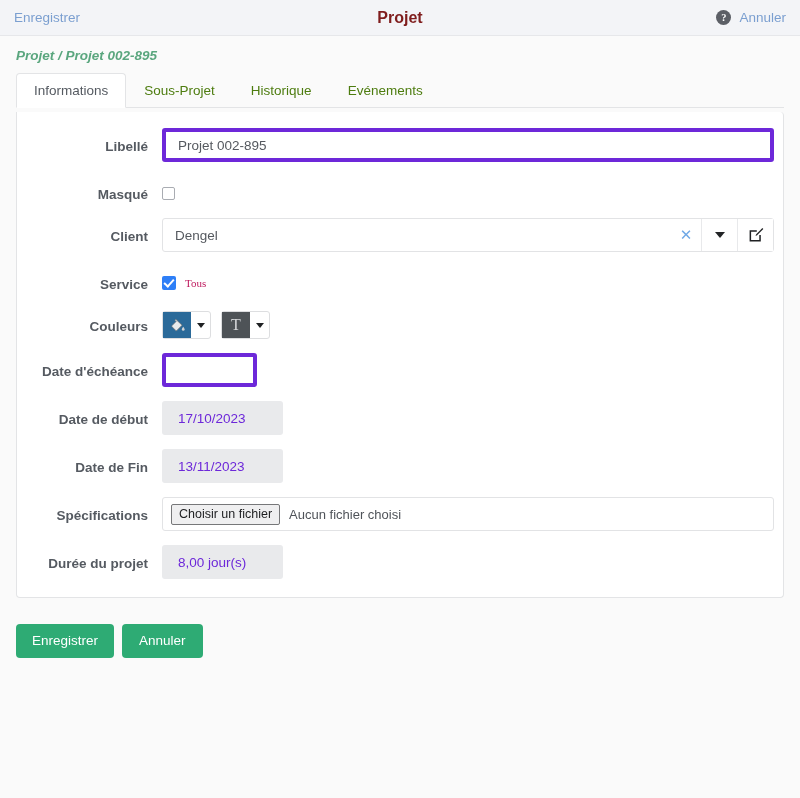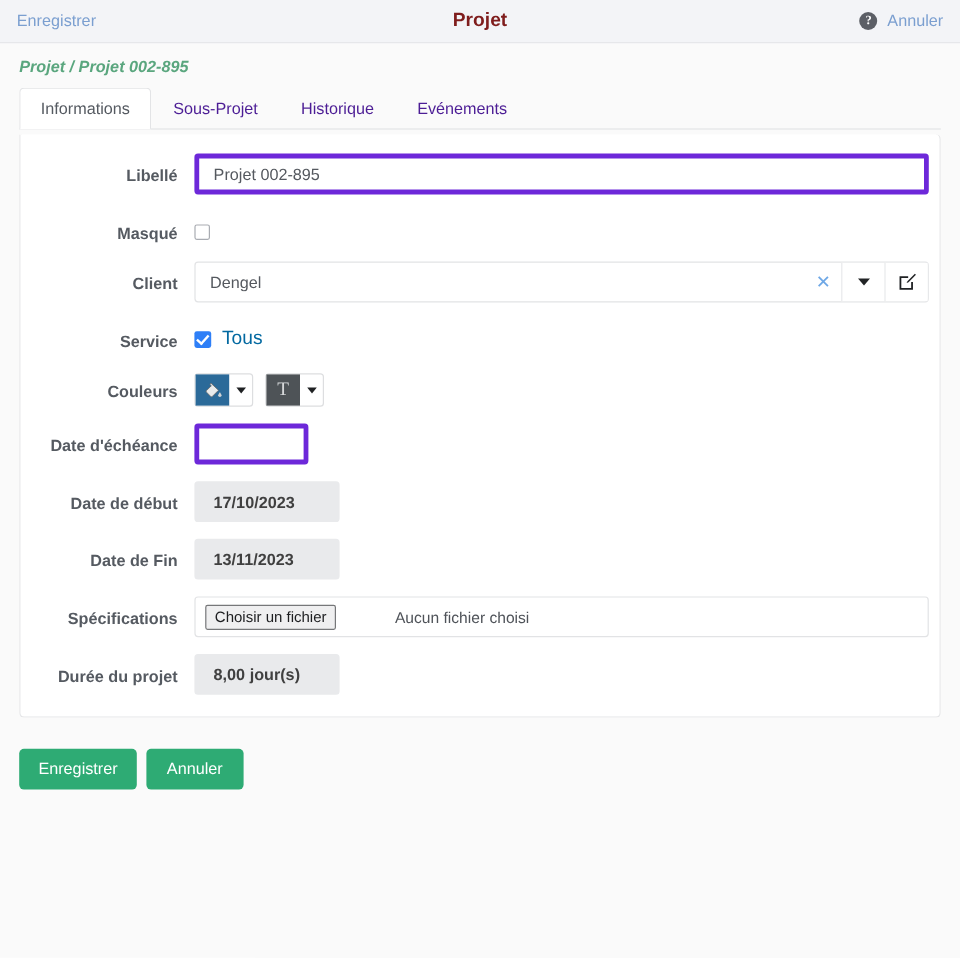--- a/index.html
+++ b/index.html
@@ -81,21 +81,21 @@
     position: absolute;
     left: 16px; right: 16px; bottom: 0;
     height: 1px;
     background: #e3e4e6;
   }
   .tab {
     position: relative;
     z-index: 2;
     padding: 9px 17px 8px 17px;
     font-size: 13.5px;
-    color: #4c1d95;
+    color: #4d7c0f;
     border: 1px solid transparent;
     border-radius: 4px 4px 0 0;
     cursor: pointer;
     line-height: 16px;
   }
   .tab.active {
     background: #ffffff;
     border-color: #e3e4e6;
     border-bottom-color: #ffffff;
     color: #555a61;
@@ -137,22 +137,21 @@
     padding: 0 12px;
     font-size: 13.5px;
     color: #55595f;
     font-family: "Liberation Sans", sans-serif;
     background: #ffffff;
     outline: none;
   }
   .txt-input.readonly {
     background: #e9eaec;
     border-color: #e9eaec;
-    color: #404040;
-    font-weight: bold;
+    color: #6d28d9;
   }
 
   
   .cb-row { padding-top: 6px; height: 28px; display: flex; align-items: center; }
   .cb-plain {
     width: 13px; height: 13px;
     border: 1px solid #a9acb2;
     border-radius: 2px;
     background: #fff;
     cursor: pointer;
@@ -169,22 +168,23 @@
     content: "";
     position: absolute;
     left: 4px; top: 1px;
     width: 4px; height: 8px;
     border: solid #fff;
     border-width: 0 2px 2px 0;
     transform: rotate(42deg);
   }
   .cb-label {
     margin-left: 9px;
-    font-size: 16px;
-    color: #0369a1;
+    font-size: 11px;
+    color: #be185d;
+    font-family: Liberation Serif, serif;
   }
 
   
   .input-group {
     display: flex;
     align-items: stretch;
     width: 100%;
     border: 1px solid #e2e3e5;
     border-radius: 3px;
     background: #fff;
@@ -274,21 +274,20 @@
   
   .file-wrap {
     width: 100%;
     height: 34px;
     border: 1px solid #e2e3e5;
     border-radius: 3px;
     background: #fff;
     display: flex;
     align-items: center;
     padding: 0 8px;
-    gap: 40px;
   }
   .file-btn {
     border: 1px solid #767779;
     background: #efeff0;
     border-radius: 2px;
     font-size: 12.5px;
     color: #1d1e20;
     padding: 2px 7px;
     cursor: pointer;
     font-family: "Liberation Sans", sans-serif;

